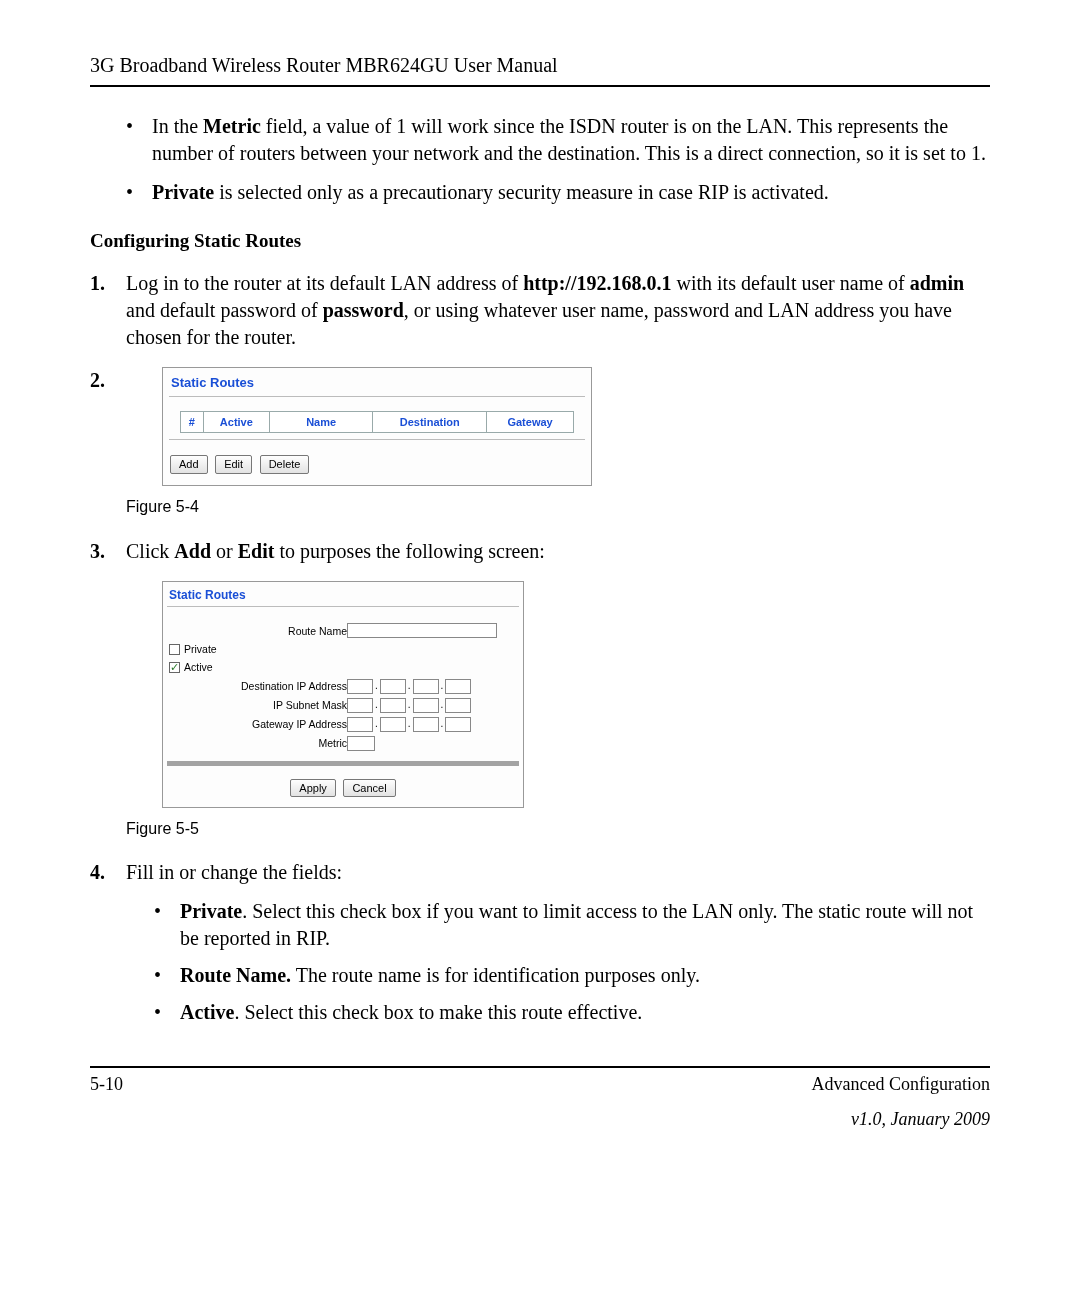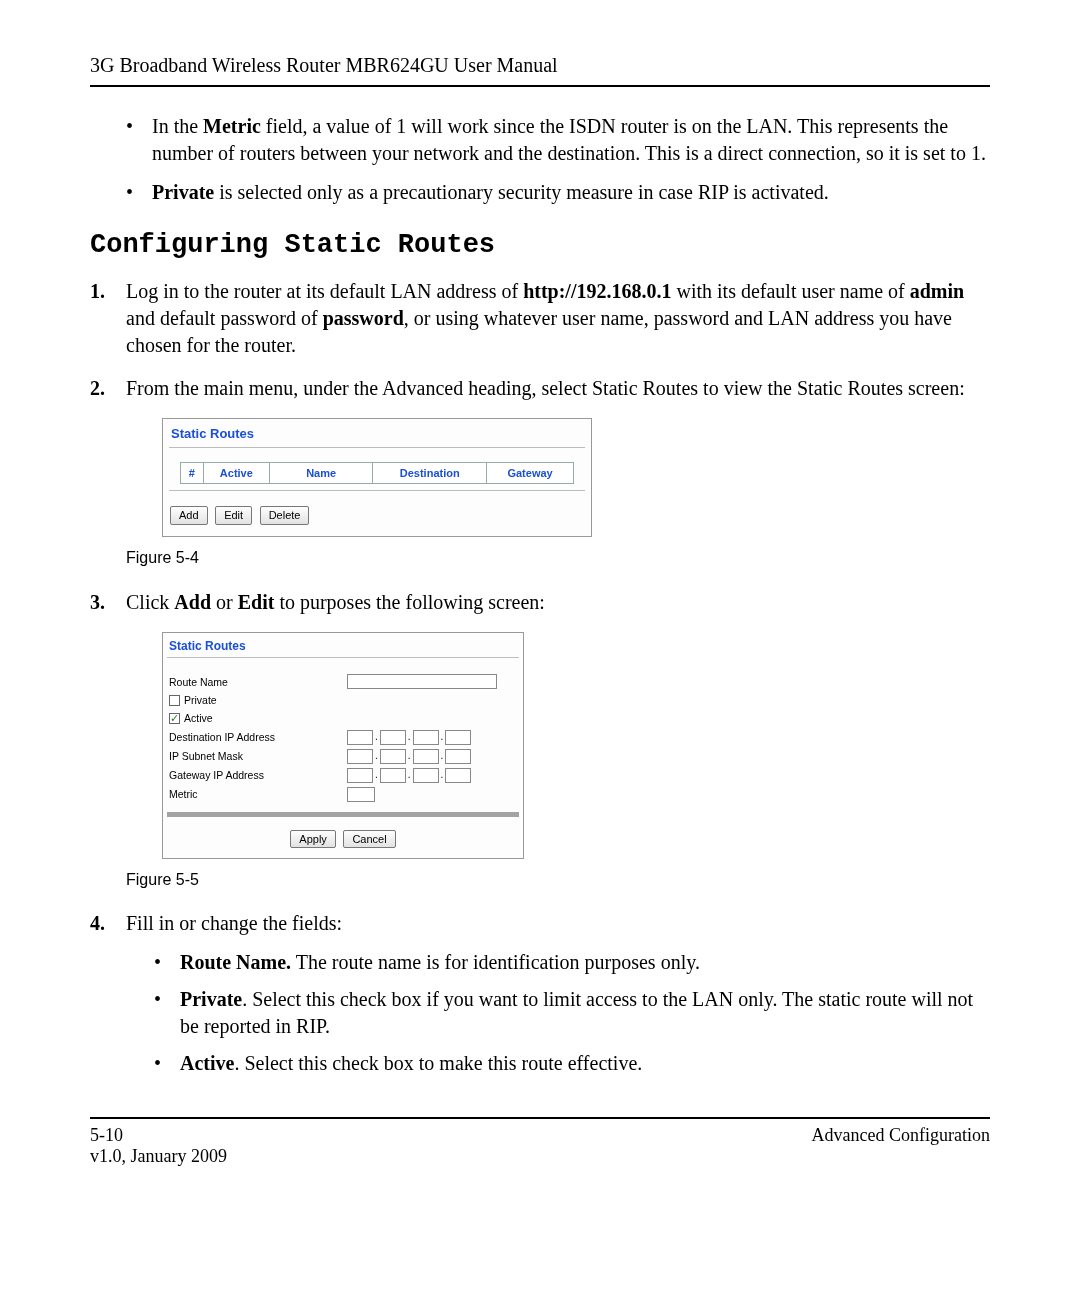--- a/index.html
+++ b/index.html
@@ -34,23 +34,23 @@
   }
   ul.top-bullets > li::before, ul.sub-bullets > li::before {
     content: "•";
     position: absolute;
     left: 0;
     top: 0;
   }
   ul.sub-bullets { padding-left: 64px; }
   ul.sub-bullets > li { margin-bottom: 10px; }
   h2.section-heading {
-    font-family: Liberation Mono, monospace;
-    font-weight: bold;
-    font-size: 27px;
+    font-family: Liberation Serif, serif;
+    font-weight: bold;
+    font-size: 19px;
     margin: 24px 0 18px 0;
   }
   ol.steps {
     list-style: none;
     counter-reset: step;
     padding-left: 0;
     margin: 0;
   }
   ol.steps > li {
     counter-increment: step;
@@ -131,21 +131,21 @@
     font-size: 12px;
     padding: 5px 6px 3px 6px;
   }
   .fig55 .underline { border-bottom: 1px solid #bcbcbc; margin: 0 4px 14px 4px; }
   .fig55 .row {
     display: flex;
     align-items: center;
     font-size: 10.5px;
     padding: 2px 6px;
   }
-  .fig55 .row .lbl { width: 178px; }
+  .fig55 .row .lbl { width: 178px; text-align: right; }
   .fig55 .row .lbl.check { display: flex; align-items: center; gap: 4px; }
   .fig55 input[type="text"].wide {
     width: 150px; height: 15px; border: 1px solid #888; font-size: 10px;
   }
   .fig55 input[type="text"].oct {
     width: 26px; height: 15px; border: 1px solid #888; font-size: 10px; text-align: center;
   }
   .fig55 input[type="text"].small {
     width: 28px; height: 15px; border: 1px solid #888; font-size: 10px;
   }
@@ -162,23 +162,24 @@
   }
   .footer-rule {
     border-top: 2px solid #000;
     margin-top: 40px;
     padding-top: 6px;
     display: flex;
     justify-content: space-between;
     font-size: 18px;
   }
   .footer-sub {
-    text-align: left;
+    text-align: right;
+    font-style: italic;
     font-size: 18px;
-    margin-top: 0;
+    margin-top: 14px;
   }
 </style>
 </head>
 <body>
 
 <div class="page">
 
   <div class="header-bar">3G Broadband Wireless Router MBR624GU User Manual</div>
 
   <ul class="top-bullets">
@@ -190,21 +191,20 @@
     </li>
   </ul>
 
   <h2 class="section-heading">Configuring Static Routes</h2>
 
   <ol class="steps">
     <li>
       <span>Log in to the router at its default LAN address of </span><span class="bold">http://192.168.0.1</span><span> with its default user name of </span><span class="bold">admin</span><span> and default password of </span><span class="bold">password</span><span>, or using whatever user name, password and LAN address you have chosen for the router.</span>
     </li>
     <li>
-      <span>From the main menu, under the Advanced heading, select Static Routes to view the Static Routes screen:</span>
 
       <div class="fig54" style="margin-top:16px;">
         <div class="panel-title">Static Routes</div>
         <div class="underline"></div>
         <table>
           <tbody>
               <tr>
             <th style="width:22px">#</th>
             <th style="width:64px">Active</th>
             <th style="width:100px">Name</th>
@@ -285,24 +285,24 @@
           <span class="ui-btn">Cancel</span>
         </div>
       </div>
       <div class="figure-caption" style="margin-left:0;">Figure 5-5</div>
     </li>
 
     <li>
       <span>Fill in or change the fields:</span>
       <ul class="sub-bullets" style="padding-left:28px; margin-top:12px;">
         <li>
-          <span class="bold">Route Name.</span><span> The route name is for identification purposes only.</span>
+          <span class="bold">Private</span><span>. Select this check box if you want to limit access to the LAN only. The static route will not be reported in RIP.</span>
         </li>
         <li>
-          <span class="bold">Private</span><span>. Select this check box if you want to limit access to the LAN only. The static route will not be reported in RIP.</span>
+          <span class="bold">Route Name.</span><span> The route name is for identification purposes only.</span>
         </li>
         <li>
           <span class="bold">Active</span><span>. Select this check box to make this route effective.</span>
         </li>
       </ul>
     </li>
   </ol>
 
   <div class="footer-rule">
     <span>5-10</span>

